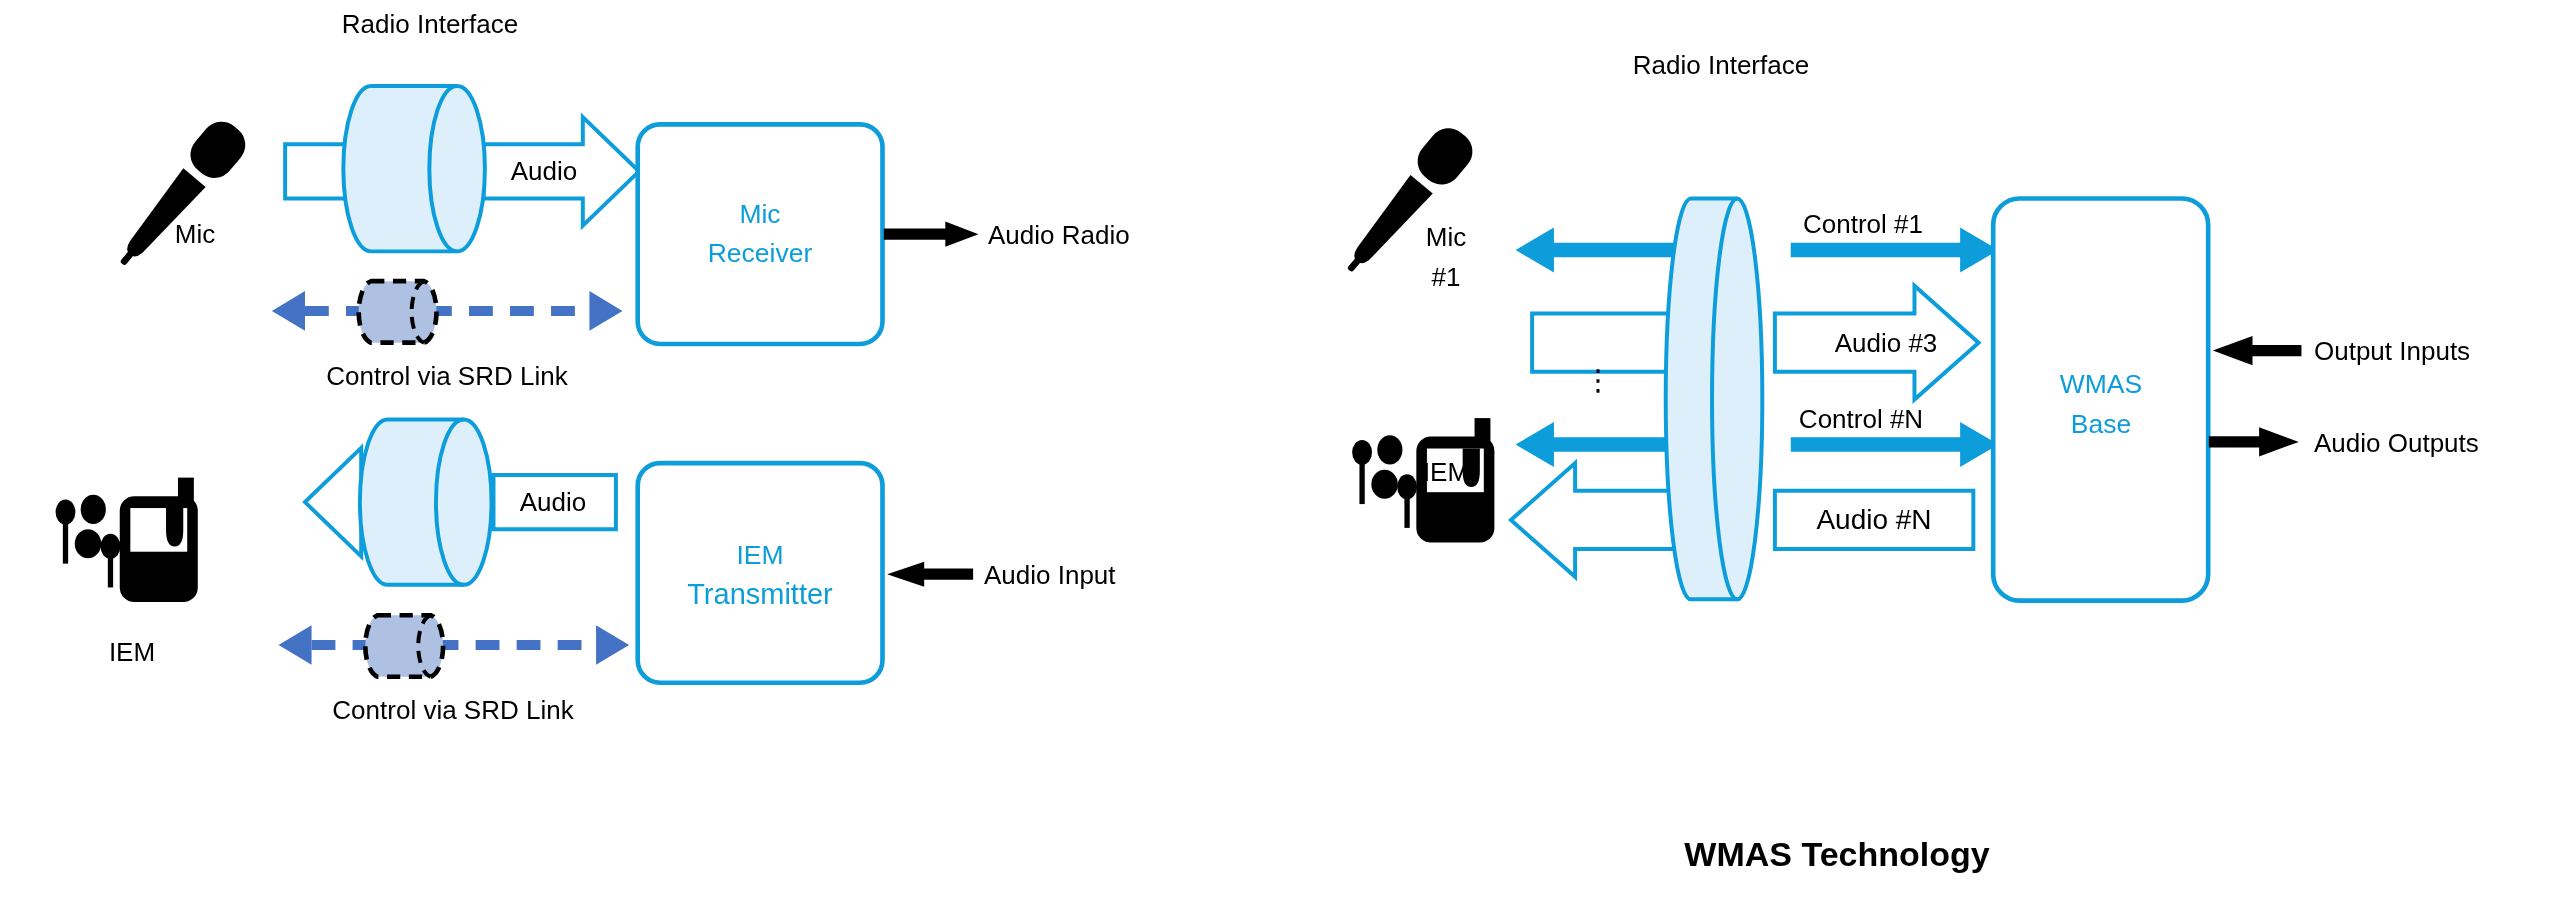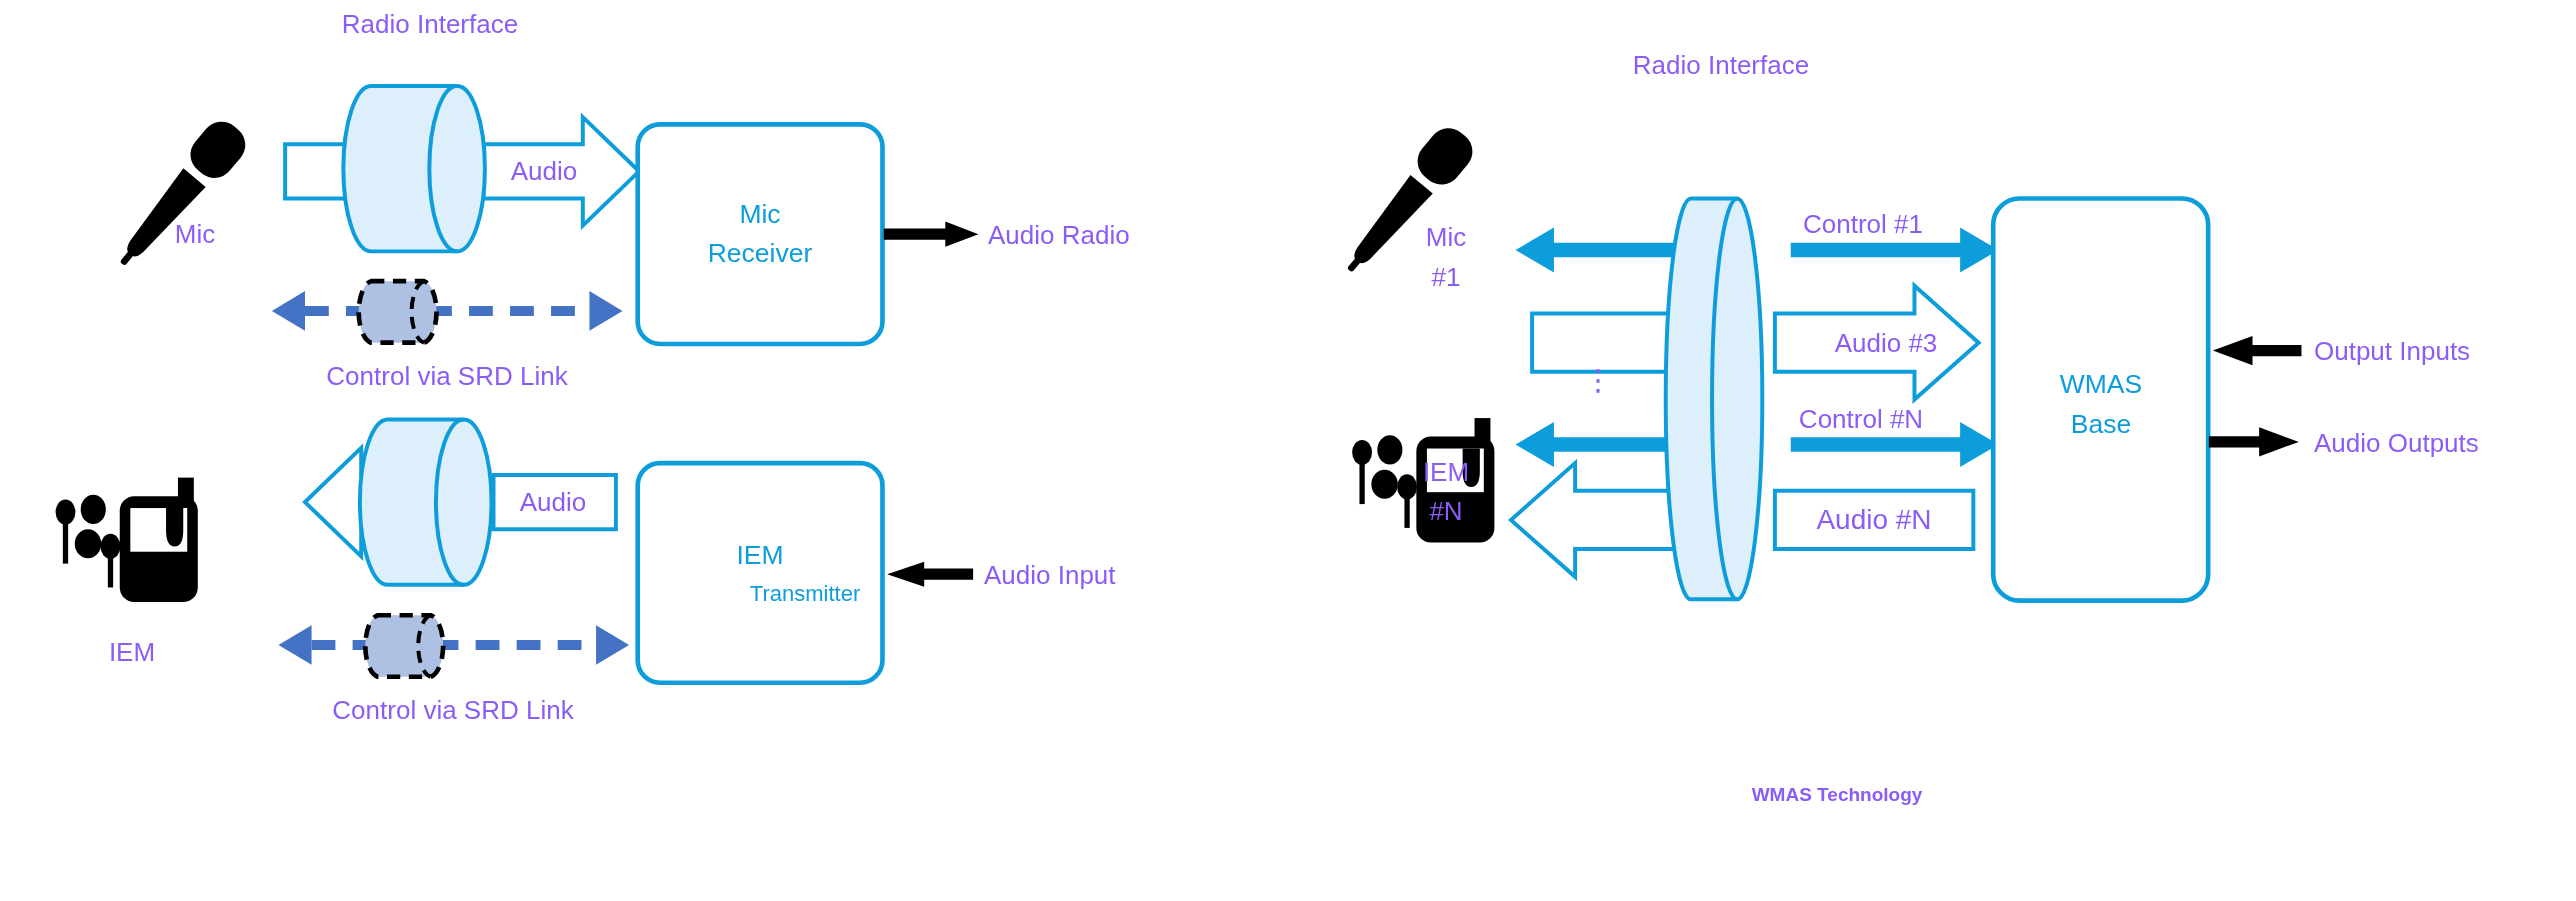--- a/index.html
+++ b/index.html
@@ -1,19 +1,19 @@
 <!DOCTYPE html>
 <html style="font-size:10.6px"><head>
 <meta charset="utf-8">
 <style>
   html,body{margin:0;padding:0;background:#ffffff;}
   body{font-family:"Liberation Sans", sans-serif;}
   #stage{position:relative;width:2576px;height:901px;background:#ffffff;overflow:hidden;}
   svg.layer{position:absolute;left:0;top:0;width:2576px;height:901px;}
-  .lbl{position:absolute;font-family:"Liberation Sans", sans-serif;color:#8b5cf6;white-space:nowrap;}
+  .lbl{position:absolute;font-family:"Liberation Sans", sans-serif;color:#000000;white-space:nowrap;}
   .lbl-blue{color:#0d9ddb;}
   .caption{font-weight:bold;}
   .t-center{transform:translateX(-50%);}
   .t-mid{transform:translate(-50%,-50%);}
 </style>
 </head>
 <body>
 
 <div id="stage">
 
@@ -169,21 +169,21 @@
 
   <div class="lbl" style="left:988px;top:220px;font-size:26px;">Audio Radio</div>
 
   <div class="lbl t-center" style="left:447px;top:361px;font-size:26px;">Control via SRD Link</div>
 
   <div class="lbl t-center" style="left:132px;top:637px;font-size:26px;">IEM</div>
 
   <div class="lbl t-mid" style="left:553px;top:502px;font-size:26px;">Audio</div>
 
   <div class="lbl lbl-blue t-mid" style="left:760px;top:555px;font-size:26.5px;">IEM</div>
-  <div class="lbl lbl-blue t-mid" style="left:805px;top:594px;font-size:22px;">Transmitter</div>
+  <div class="lbl lbl-blue t-mid" style="left:760px;top:594px;font-size:29px;">Transmitter</div>
 
   <div class="lbl" style="left:984px;top:560px;font-size:26px;">Audio Input</div>
 
   <div class="lbl t-center" style="left:453px;top:695px;font-size:26px;">Control via SRD Link</div>
 
   <div class="lbl t-center" style="left:1721px;top:50px;font-size:26px;">Radio Interface</div>
 
   <div class="lbl t-center" style="left:1446px;top:222px;font-size:26px;">Mic</div>
   <div class="lbl t-center" style="left:1446px;top:262px;font-size:26px;">#1</div>
 
@@ -201,16 +201,16 @@
   <div class="lbl t-center" style="left:1446px;top:496px;font-size:26px;">#N</div>
 
   <div class="lbl lbl-blue t-mid" style="left:2101px;top:384px;font-size:26.5px;text-align:center;">WMAS</div>
   <div class="lbl lbl-blue t-mid" style="left:2101px;top:424px;font-size:26.5px;">Base</div>
 
   <div class="lbl" style="left:2314px;top:336px;font-size:26px;">Output Inputs</div>
 
   <div class="lbl" style="left:2314px;top:428px;font-size:26px;">Audio Outputs</div>
 
 
-  <div class="lbl caption t-center" style="left:1837px;top:784px;font-size:19px;">WMAS Technology</div>
+  <div class="lbl caption t-center" style="left:1837px;top:835px;font-size:34px;">WMAS Technology</div>
 
 </div>
 
 
 </body></html>

